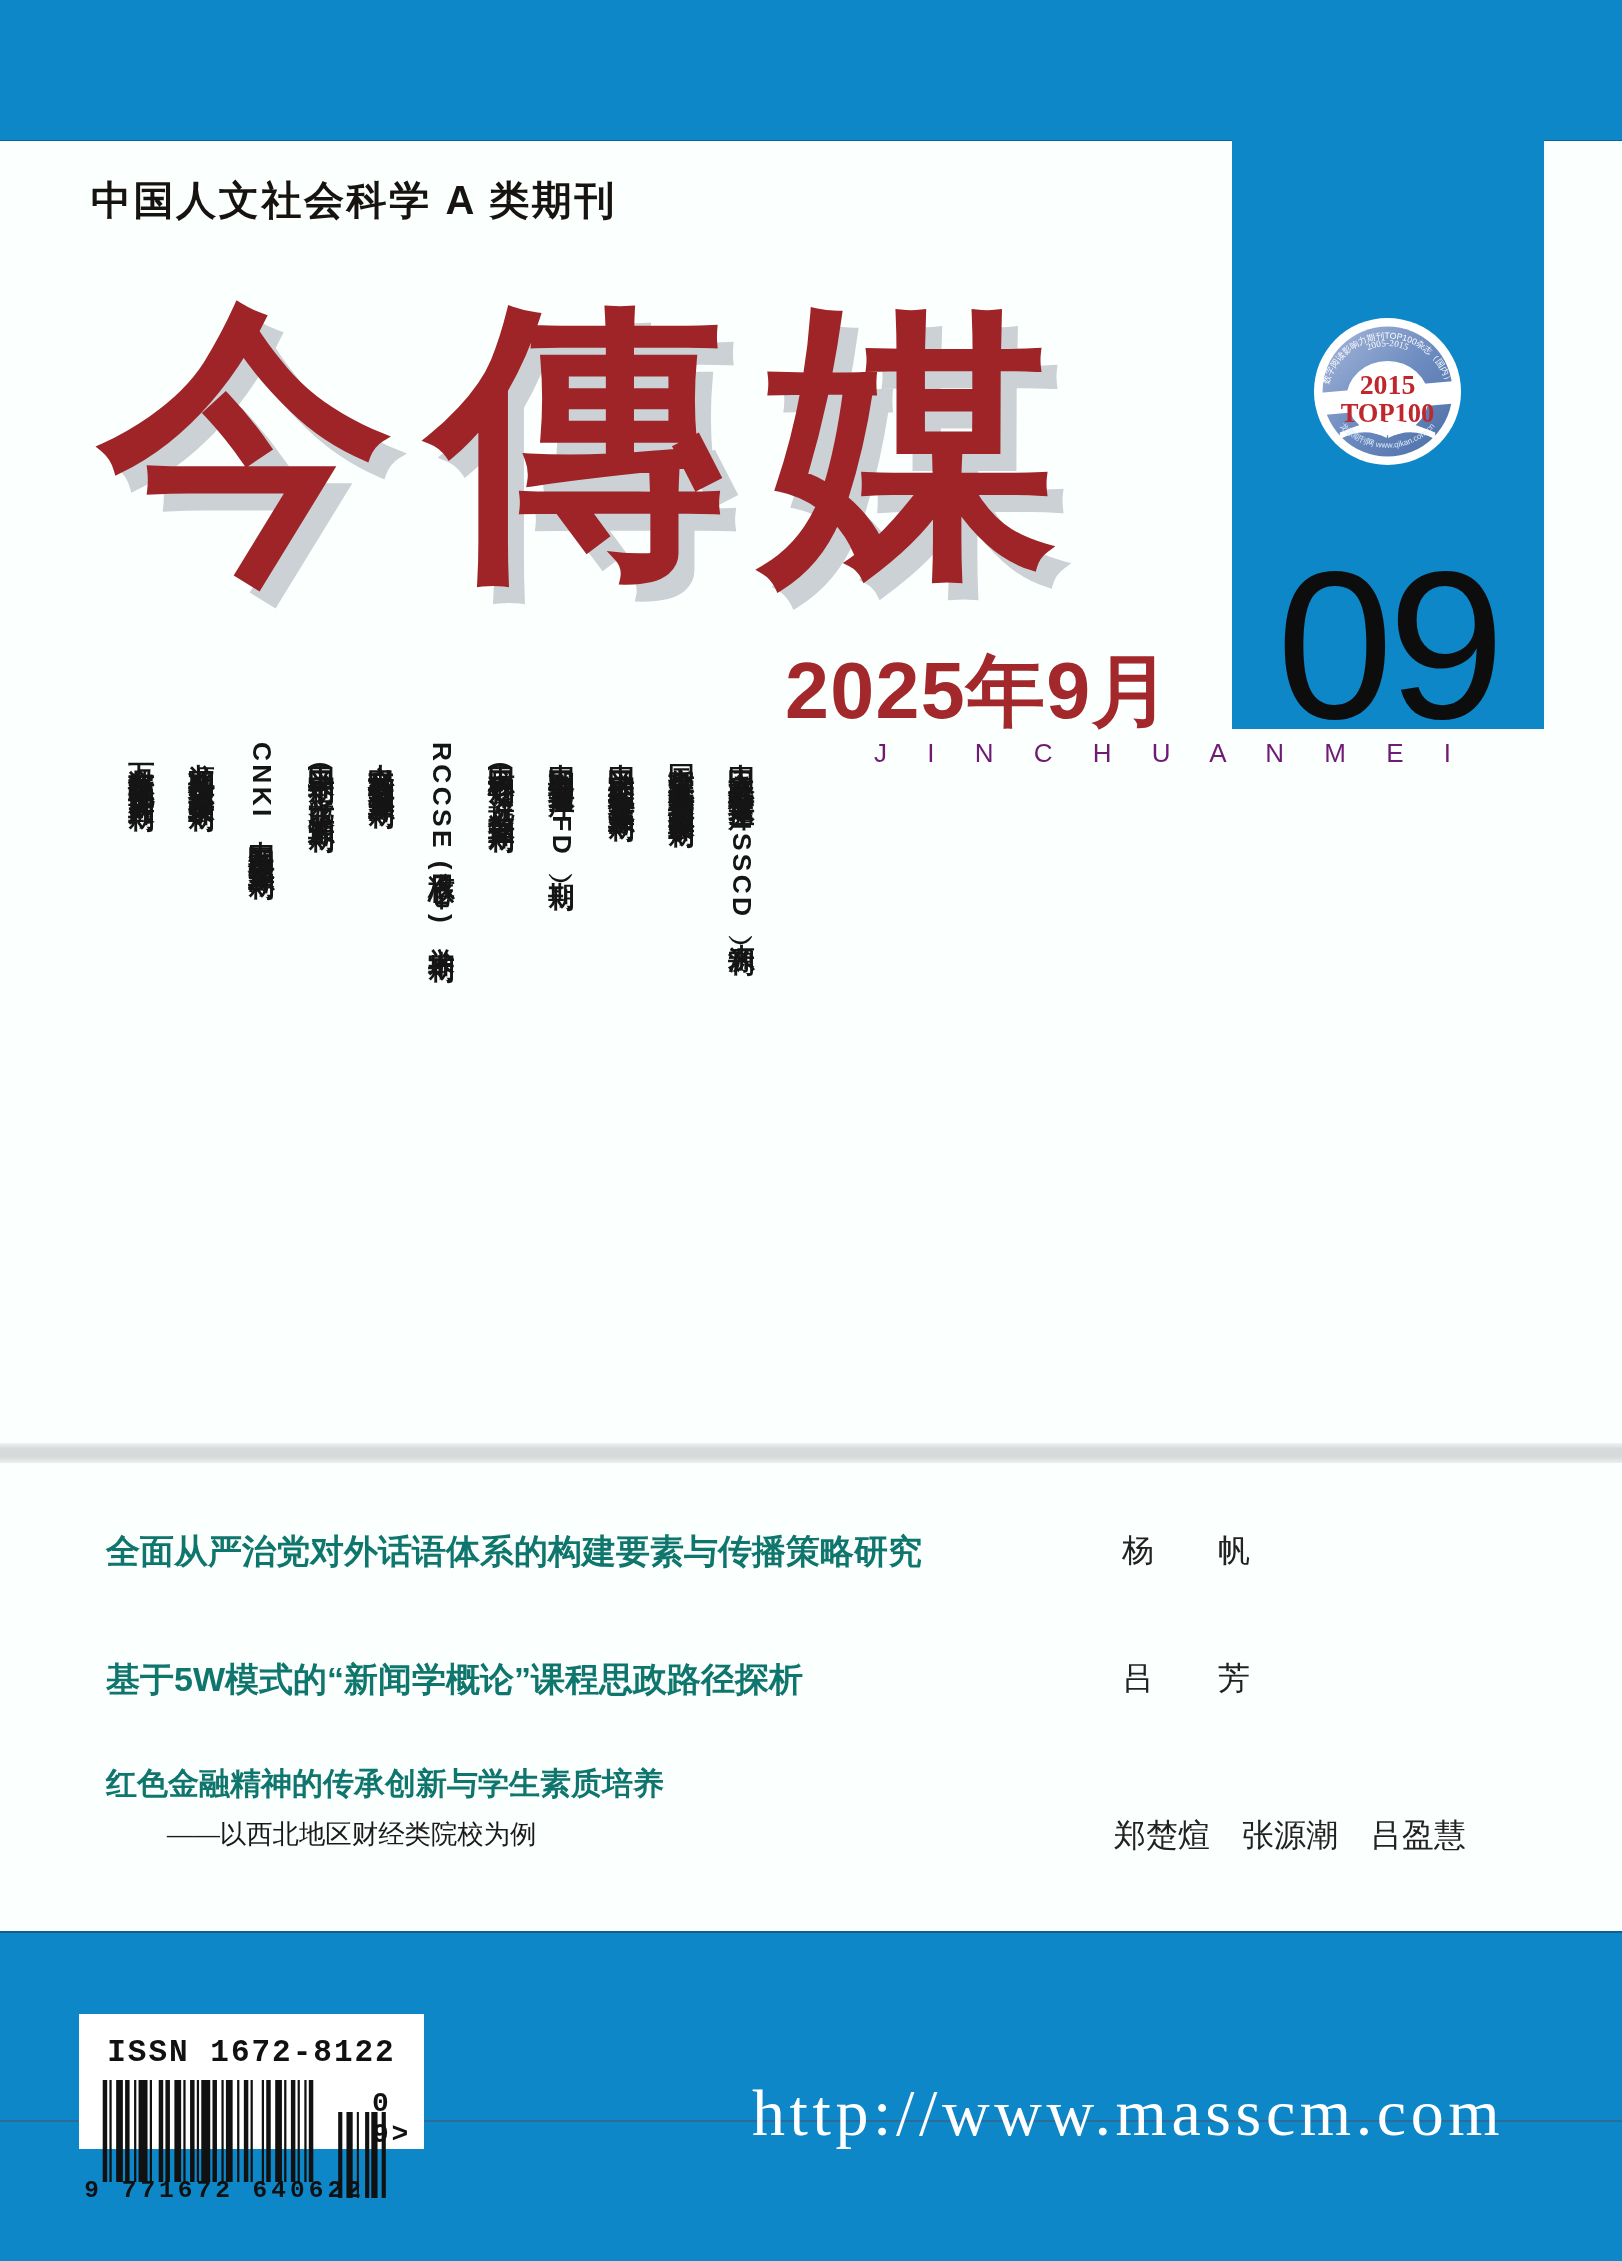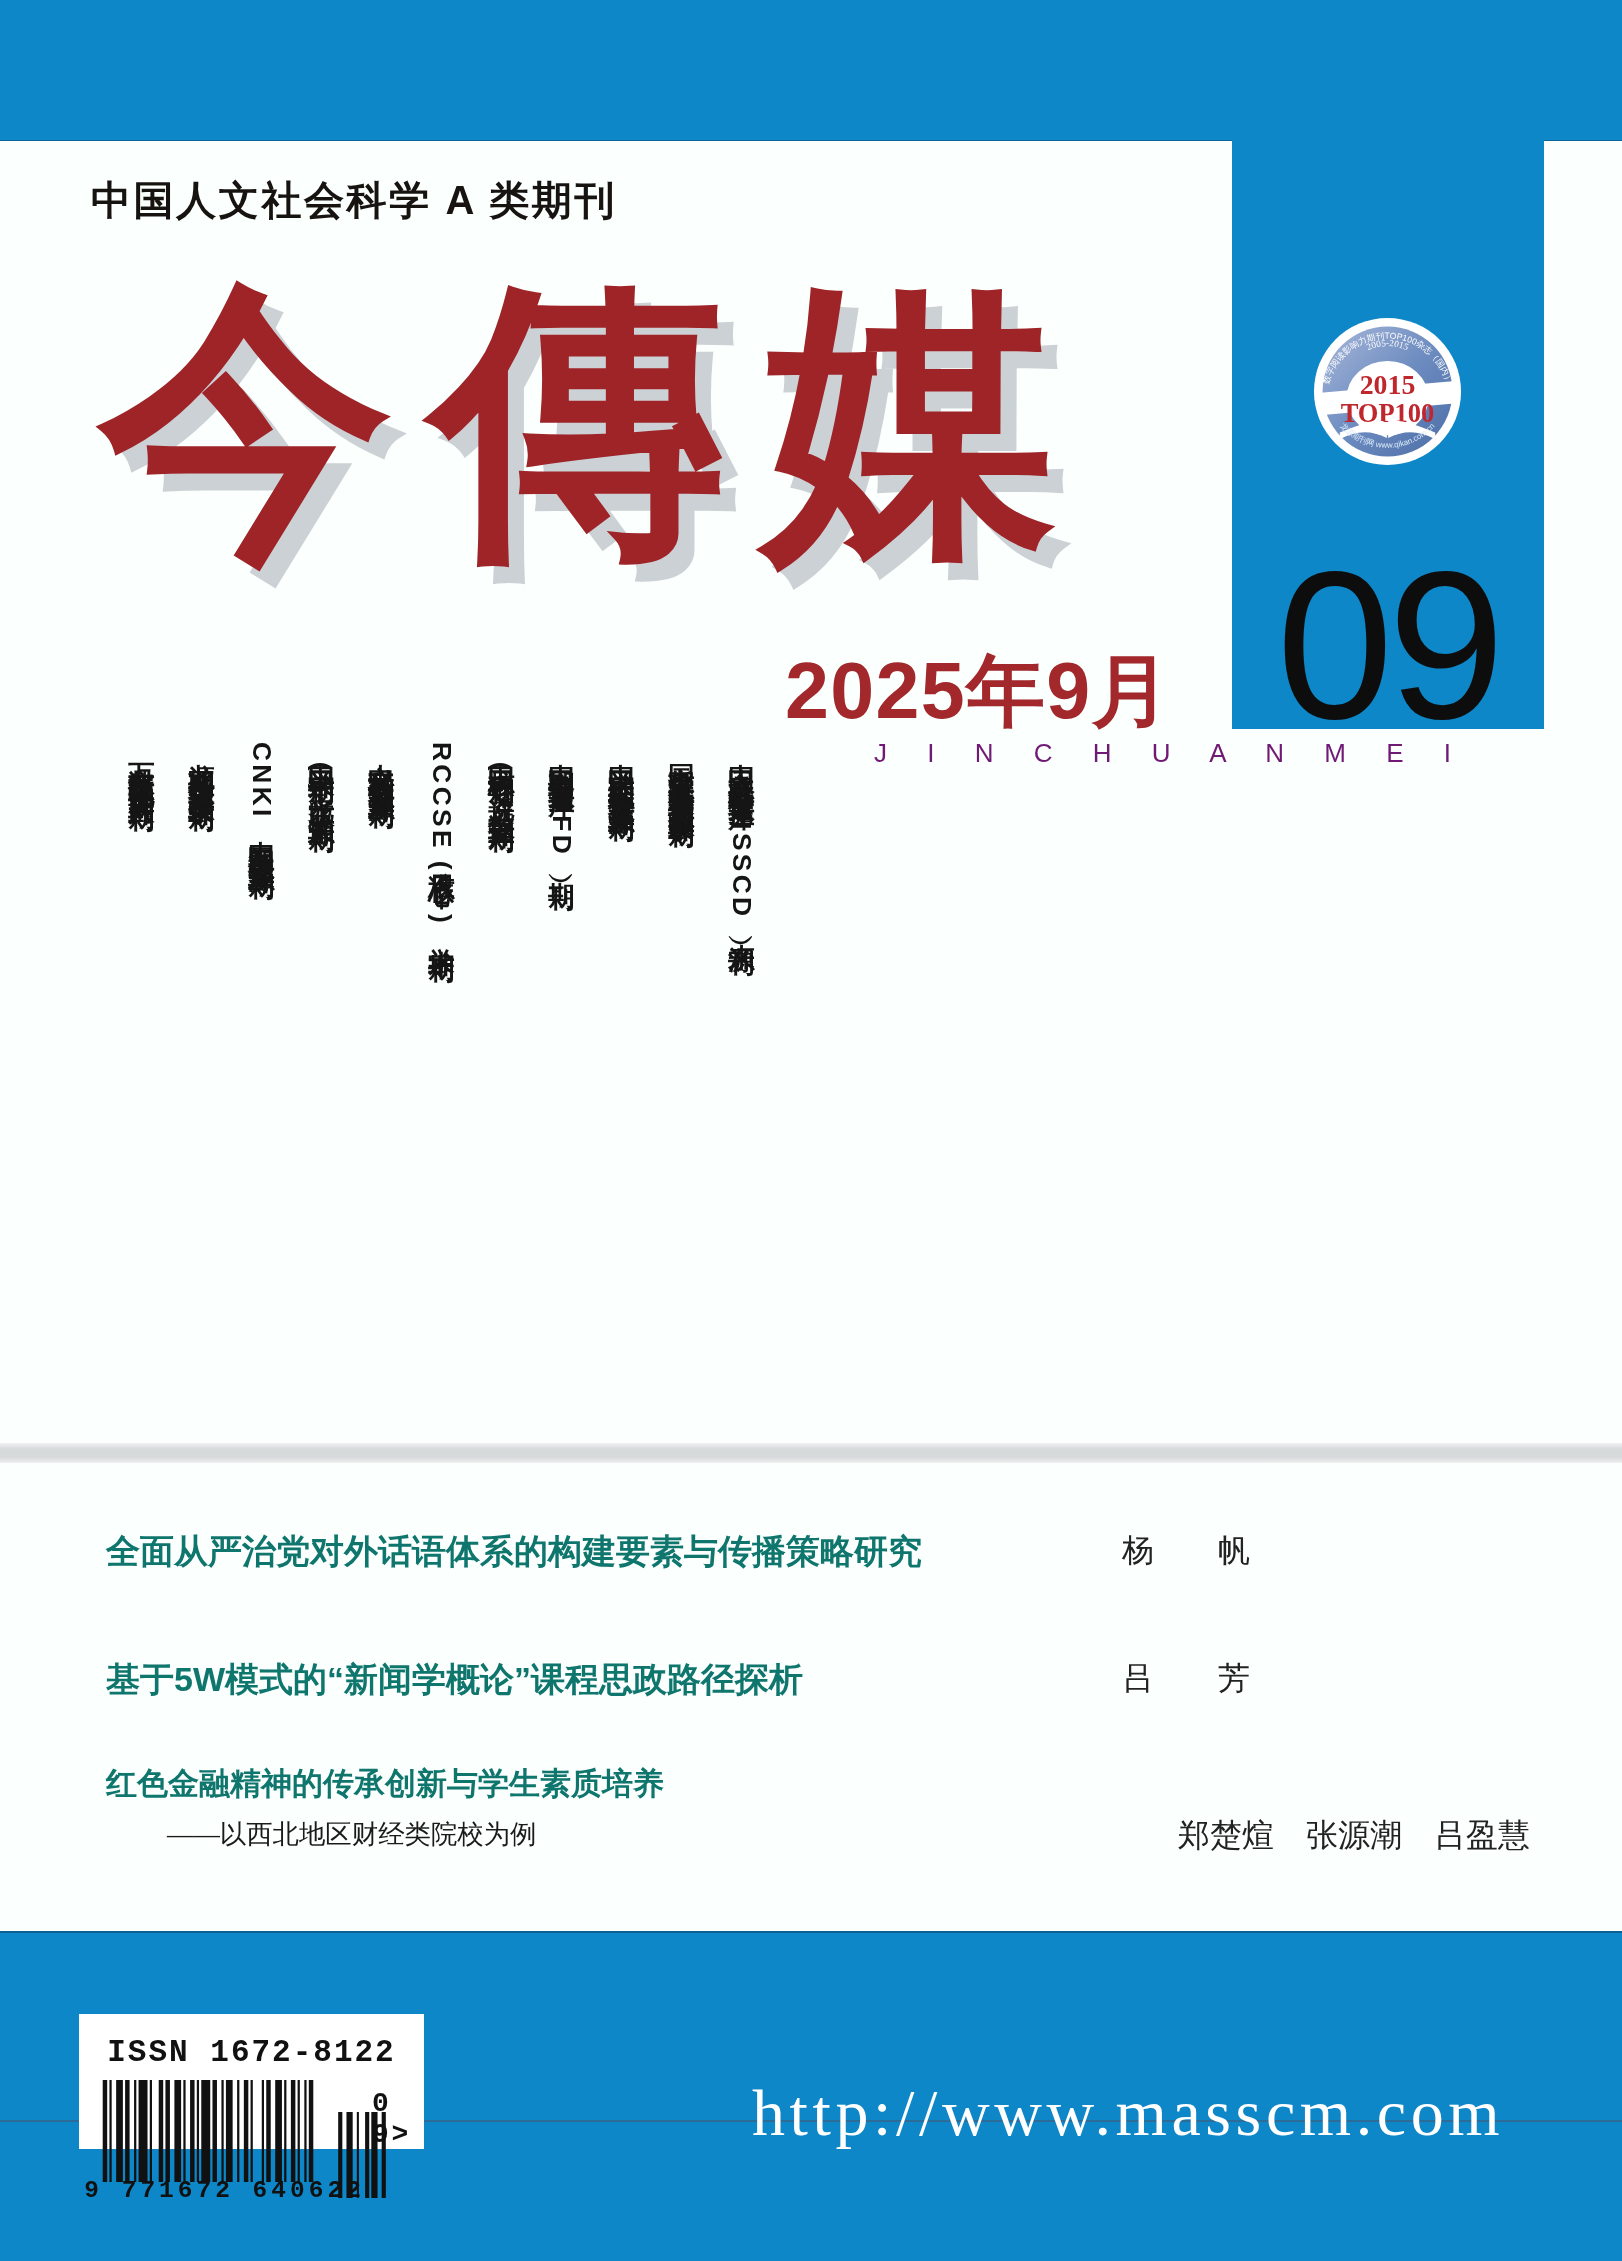--- a/index.html
+++ b/index.html
@@ -14,21 +14,21 @@
   
   .top-band{left:0;top:0;width:1623px;height:140px;background:#0e87c8;border-bottom:1.3px solid rgba(10,40,70,.35);}
   .right-column{left:1232px;top:0;width:312px;height:729px;background:#0e87c8;}
 
   
   .classification{left:91px;top:173px;font-size:40px;font-weight:700;color:#171310;letter-spacing:2.6px;}
 
   
   .title-cn{
     left:99px;top:283px;font-size:294px;line-height:1.1;font-weight:700;
-    font-family:Liberation Mono, monospace;color:#9e2428;letter-spacing:38px;white-space:nowrap;
+    font-family:Liberation Serif, serif;color:#9e2428;letter-spacing:38px;white-space:nowrap;
     text-shadow:16px 17px 0 #ccd1d5;
   }
   .issue-date{left:785px;top:639px;font-size:79px;font-weight:700;color:#a2282c;letter-spacing:1.3px;white-space:nowrap;}
   .pinyin{left:874px;top:738px;font-size:26px;color:#701a75;letter-spacing:16.5px;white-space:nowrap;}
   .issue-no{left:1232px;top:541px;width:312px;text-align:center;font-size:210px;line-height:1;font-weight:400;color:#0d0d0d;letter-spacing:-5.3px;}
 
   
   .badge{left:1308px;top:312px;width:159px;height:159px;}
 
   
@@ -46,21 +46,21 @@
 
   
   .article-title{font-weight:700;color:#0f766e;white-space:nowrap;}
   .a1{left:106px;top:1529px;font-size:34px;}
   .a2{left:106px;top:1657px;font-size:34px;}
   .a3{left:106px;top:1763px;font-size:31px;}
   .a3sub{left:167px;top:1817px;font-size:26.4px;font-weight:400;color:#1a1a1a;font-family:"Liberation Serif",serif;white-space:nowrap;text-align:center;}
   .authors{font-family:"Liberation Serif",serif;font-weight:400;color:#222;font-size:32px;white-space:nowrap;margin-left:24px;}
   .au1{left:1098px;top:1529px;}
   .au2{left:1098px;top:1657px;}
-  .au3{left:1154px;top:1814px;text-align:center;}
+  .au3{left:1090px;top:1814px;text-align:center;}
 
   
   .bottom-band{left:0;top:1931px;width:1623px;height:330px;background:#0e87c8;border-top:2px solid rgba(10,35,60,.4);}
   .bottom-hairline{left:0;top:2120px;width:1623px;height:2px;background:rgba(70,85,115,.55);}
   .barcode-box{left:79px;top:2014px;width:345px;height:135px;background:#ffffff;}
   .issn{position:absolute;left:0;top:21px;width:100%;text-align:center;
     font-family:"Liberation Mono",monospace;font-size:31px;font-weight:700;color:#111;letter-spacing:2px;}
   .bc-digits{position:absolute;left:5.3px;top:163px;font-family:"Liberation Mono",monospace;font-size:24.5px;font-weight:700;color:#111;letter-spacing:4px;}
   .bc-addon-label{position:absolute;left:257px;top:74px;font-family:"Liberation Mono",monospace;font-size:28px;font-weight:700;color:#111;letter-spacing:2.6px;margin-left:36px;}
   .url{left:752px;top:2075px;font-size:66px;color:#ffffff;font-family:"Liberation Serif",serif;letter-spacing:4.6px;white-space:nowrap;}

